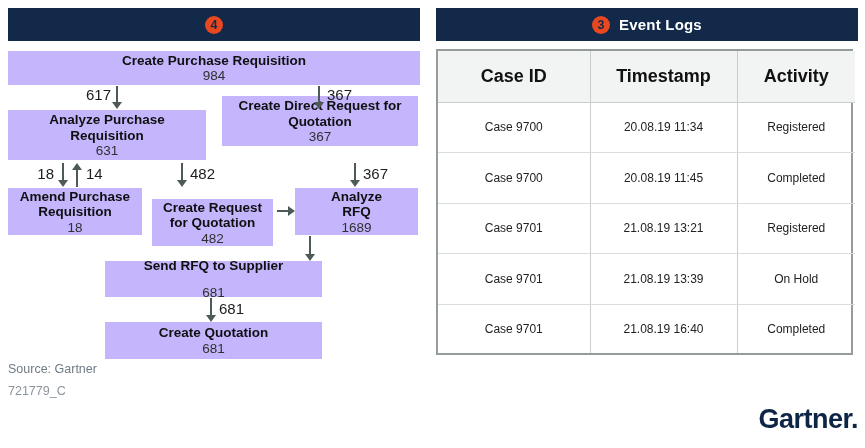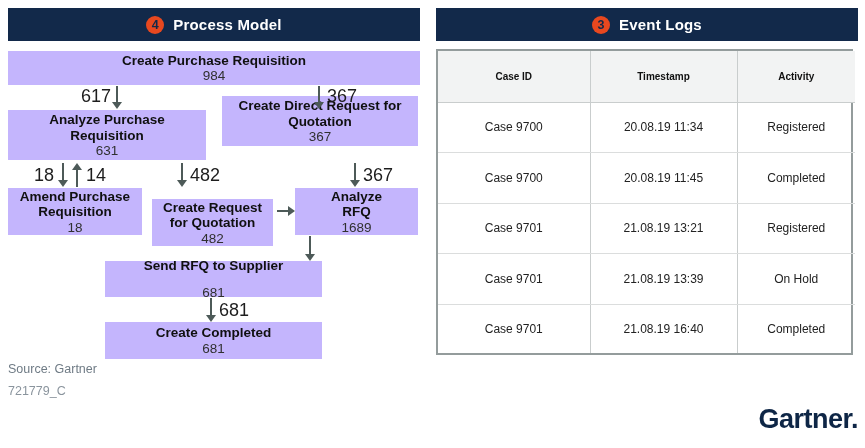--- a/index.html
+++ b/index.html
@@ -25,47 +25,46 @@
     border-left:5px solid transparent; border-right:5px solid transparent;
     border-top:7px solid #4d5a58; }
   .varrow-up { position:absolute; width:2px; background:#4d5a58; }
   .varrow-up::after { content:""; position:absolute; top:-7px; left:-4px;
     border-left:5px solid transparent; border-right:5px solid transparent;
     border-bottom:7px solid #4d5a58; }
   .harrow { position:absolute; height:2px; background:#4d5a58; }
   .harrow::after { content:""; position:absolute; right:-7px; top:-4px;
     border-top:5px solid transparent; border-bottom:5px solid transparent;
     border-left:7px solid #4d5a58; }
-  .flabel { position:absolute; font-size:18px; color:#1d1d1d; }
+  .flabel { position:absolute; font-size:15px; color:#1d1d1d; }
 
   
   .elog-table { position:absolute; left:436px; top:49px; width:417px; height:306px;
                 border:2px solid #949c9c; background:#fff; }
   .elog-table table { border-collapse:collapse; width:100%; height:100%; table-layout:fixed; }
-  .elog-table th { background:#f2f3f3; font-weight:bold; font-size:10px; color:#111;
+  .elog-table th { background:#f2f3f3; font-weight:bold; font-size:18px; color:#111;
                    border-bottom:1px solid #c9cdcd; }
   .elog-table th, .elog-table td { text-align:center; vertical-align:middle;
                    border-right:1px solid #c9cdcd; }
   .elog-table th:last-child, .elog-table td:last-child { border-right:none; }
   .elog-table td { font-size:12px; color:#222; border-bottom:1px solid #dbdddd; }
   .elog-table tr:last-child td { border-bottom:none; }
 
   .src-text { position:absolute; left:8px; font-size:12.5px; color:#6f7b85; }
   .doc-id { position:absolute; left:8px; font-size:12.5px; color:#8a949d; }
   .logo { position:absolute; right:7px; top:404px; font-weight:bold; font-size:27px;
           color:#0e2646; letter-spacing:-0.5px; }
 </style>
 </head>
 <body>
 
 <div class="canvas">
 
   <div class="hbar" style="left:8px; width:412px;">
     <span class="badge">4</span>
-    <span class="bar-title">Process Model</span>
   </div>
 
   <div class="hbar" style="left:436px; width:422px;">
     <span class="badge">3</span>
     <span class="bar-title">Event Logs</span>
   </div>
 
   <div class="node" style="left:8px; top:51px; width:412px; height:34px;">
     <div class="node-title">Create Purchase Requisition</div>
     <div class="node-count">984</div>
@@ -95,21 +94,21 @@
     <div class="node-title" style="max-width:70px;">Analyze RFQ</div>
     <div class="node-count">1689</div>
   </div>
 
   <div class="node" style="left:105px; top:261px; width:217px; height:36px;gap:12px;">
     <div class="node-title">Send RFQ to Supplier</div>
     <div class="node-count">681</div>
   </div>
 
   <div class="node" style="left:105px; top:322px; width:217px; height:37px;">
-    <div class="node-title">Create Completed</div>
+    <div class="node-title">Create Quotation</div>
     <div class="node-count">681</div>
   </div>
 
   <span class="flabel" style="left:76px; top:86px; width:35px; text-align:right;">617</span>
   <div class="varrow" style="left:116px; top:86px; height:16px;"></div>
 
   <div class="varrow" style="left:318px; top:86px; height:16px;"></div>
   <span class="flabel" style="left:327px; top:86px;">367</span>
 
   <span class="flabel" style="left:26px; top:165px; width:28px; text-align:right;">18</span>

